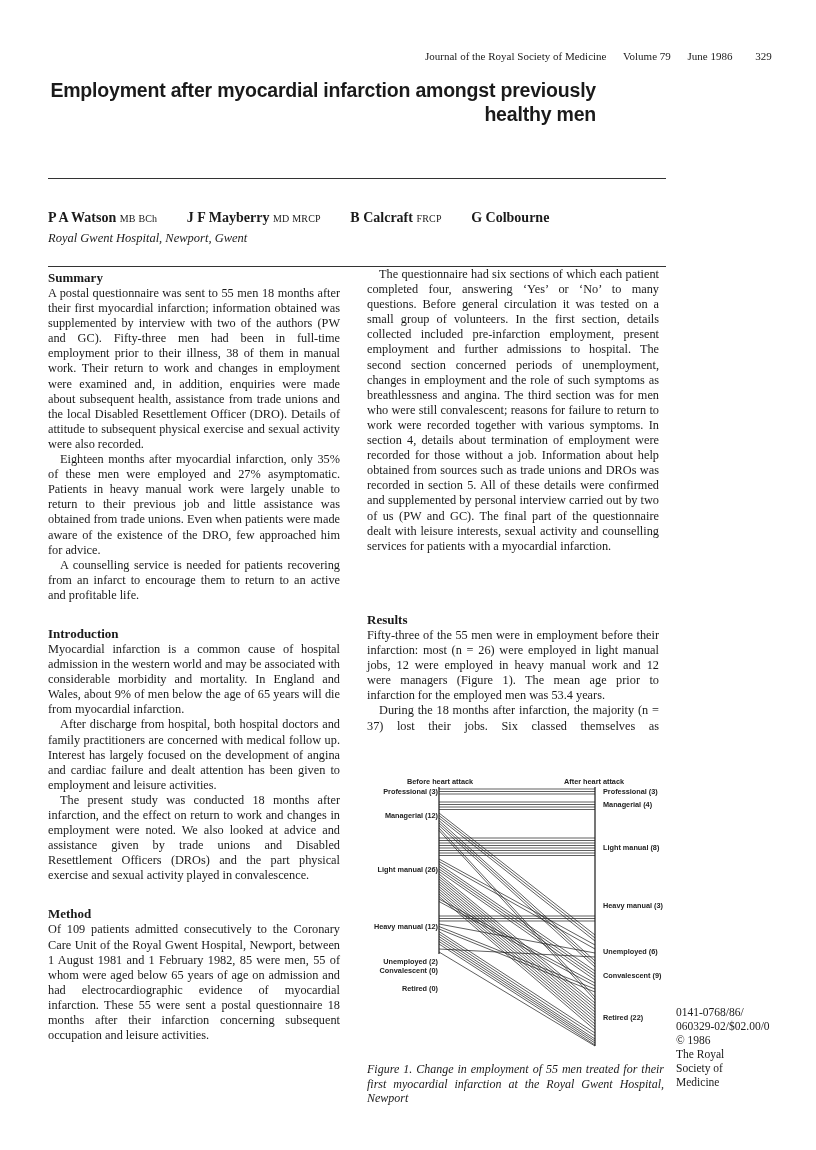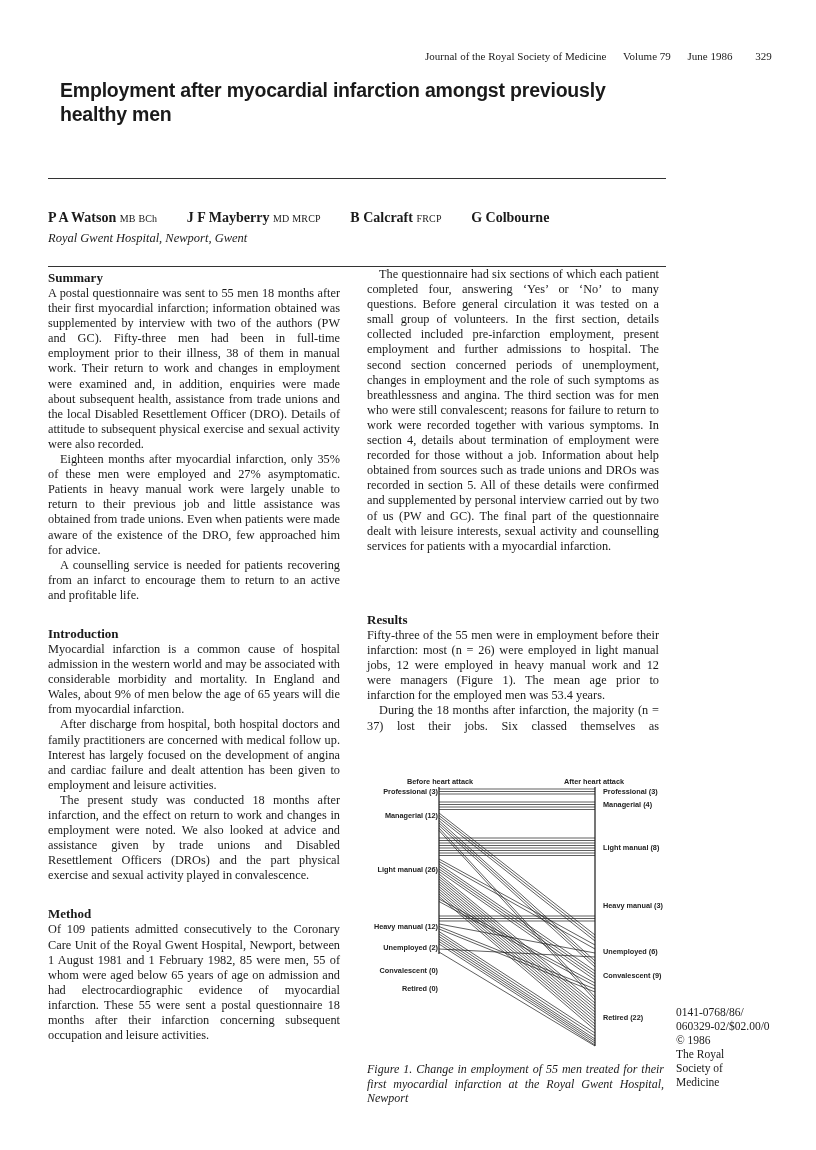--- a/index.html
+++ b/index.html
@@ -3,22 +3,22 @@
 <meta charset="utf-8">
 <style>
   html, body { margin:0; padding:0; background:#ffffff; }
   body { width:816px; height:1150px; position:relative; overflow:hidden;
          font-family:"DejaVu Serif","Liberation Serif",serif; color:#1a1a1a; }
   .abs { position:absolute; }
   .running-head { top:26px; left:425px; width:370px; font-size:11px; white-space:nowrap;
                   font-family:"Liberation Serif",serif;margin-top:24px; }
   .running-head span { margin-right:14px; }
   .running-head .pg { margin-right:0; margin-left:6px; }
-  .title { top:78px; left:60px; width:560px; font-family:"Liberation Sans",sans-serif;
-           font-weight:bold; font-size:19.5px; line-height:24px; color:#1a1a1a; letter-spacing:-0.2px; }
+  .title { top:78px; left:36px; width:560px; font-family:"Liberation Sans",sans-serif;
+           font-weight:bold; font-size:19.5px; line-height:24px; color:#1a1a1a; letter-spacing:-0.2px;text-align:right; }
   .rule { left:48px; width:618px; height:0; border-top:1.6px solid #333; }
   .authors { top:210px; left:48px; font-family:"Liberation Serif",serif; font-size:14px; font-weight:bold; white-space:nowrap; }
   .authors .a { margin-right:26px; }
   .authors .deg { font-weight:normal; font-size:10px; letter-spacing:0.2px; }
   .affil { top:231px; left:48px; font-family:"Liberation Serif",serif; font-style:italic; font-size:12.5px; }
   .col { width:292px; font-family:"Liberation Serif",serif; font-size:12.3px; line-height:15.1px; text-align:justify; }
   .col h3 { margin:0; font-size:13px; font-weight:bold; line-height:16px; }
   .col p { margin:0; text-indent:0; }
   .col p.ind { text-indent:12px; }
   .col .gap { height:23px; }
@@ -80,21 +80,21 @@
 </div>
 
 <div class="abs figure">
   <div class="fig-label" style="left:40px;top:0px">Before heart attack</div>
   <div class="fig-label" style="left:197px;top:0px">After heart attack</div>
 
   <div class="fig-label" style="right:229px;top:10px;text-align:right">Professional (3)</div>
   <div class="fig-label" style="right:229px;top:34px;text-align:right">Managerial (12)</div>
   <div class="fig-label" style="right:229px;top:88px;text-align:right">Light manual (26)</div>
   <div class="fig-label" style="right:229px;top:145px;text-align:right">Heavy manual (12)</div>
-  <div class="fig-label" style="right:229px;top:166px;text-align:left">Unemployed (2)</div>
+  <div class="fig-label" style="right:229px;top:180px;text-align:left">Unemployed (2)</div>
   <div class="fig-label" style="right:229px;top:189px;text-align:right">Convalescent (0)</div>
   <div class="fig-label" style="right:229px;top:207px;text-align:right">Retired (0)</div>
 
   <div class="fig-label" style="left:236px;top:10px">Professional (3)</div>
   <div class="fig-label" style="left:236px;top:23px">Managerial (4)</div>
   <div class="fig-label" style="left:236px;top:66px">Light manual (8)</div>
   <div class="fig-label" style="left:236px;top:124px">Heavy manual (3)</div>
   <div class="fig-label" style="left:236px;top:170px">Unemployed (6)</div>
   <div class="fig-label" style="left:236px;top:194px">Convalescent (9)</div>
   <div class="fig-label" style="left:236px;top:236px">Retired (22)</div>

